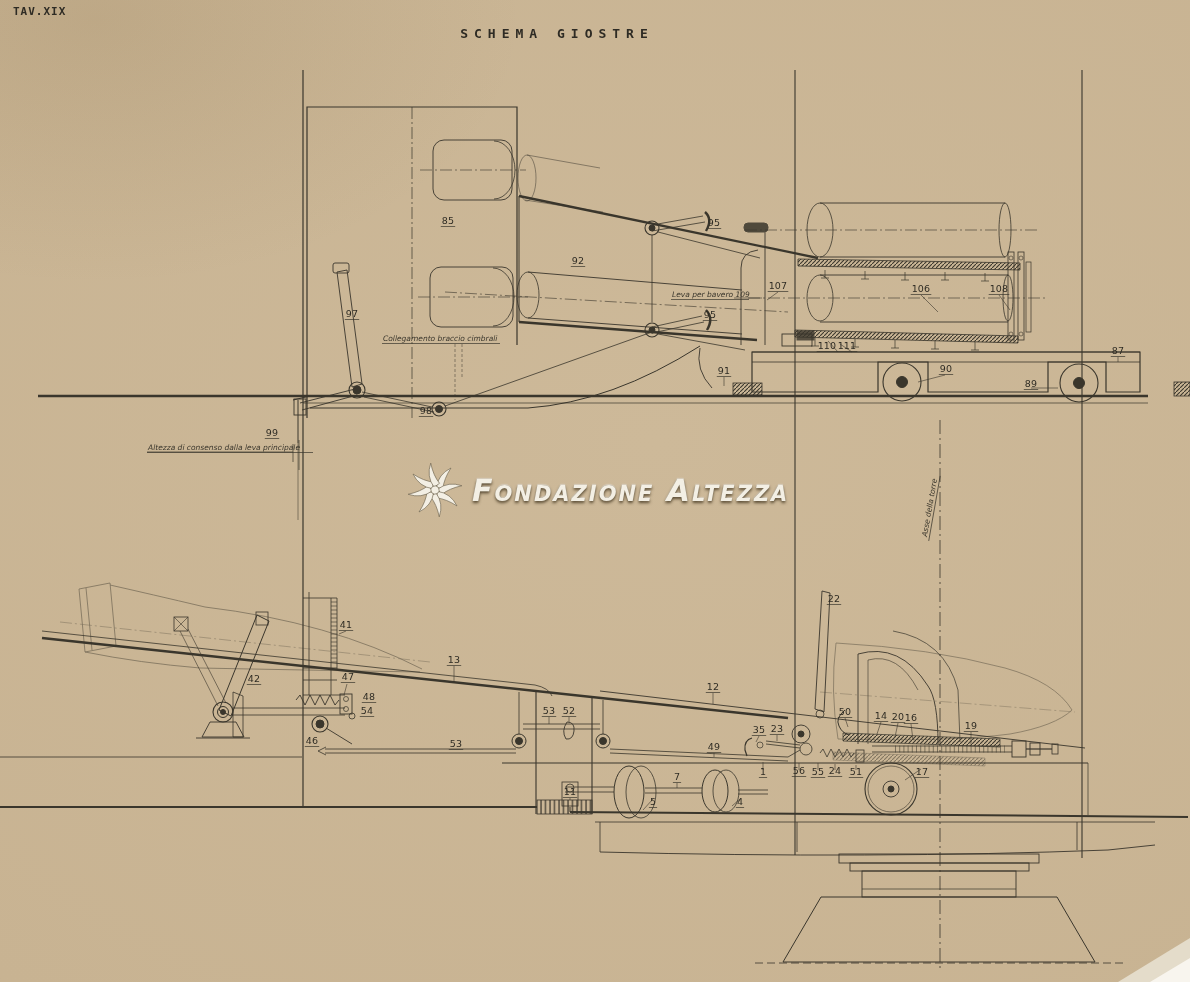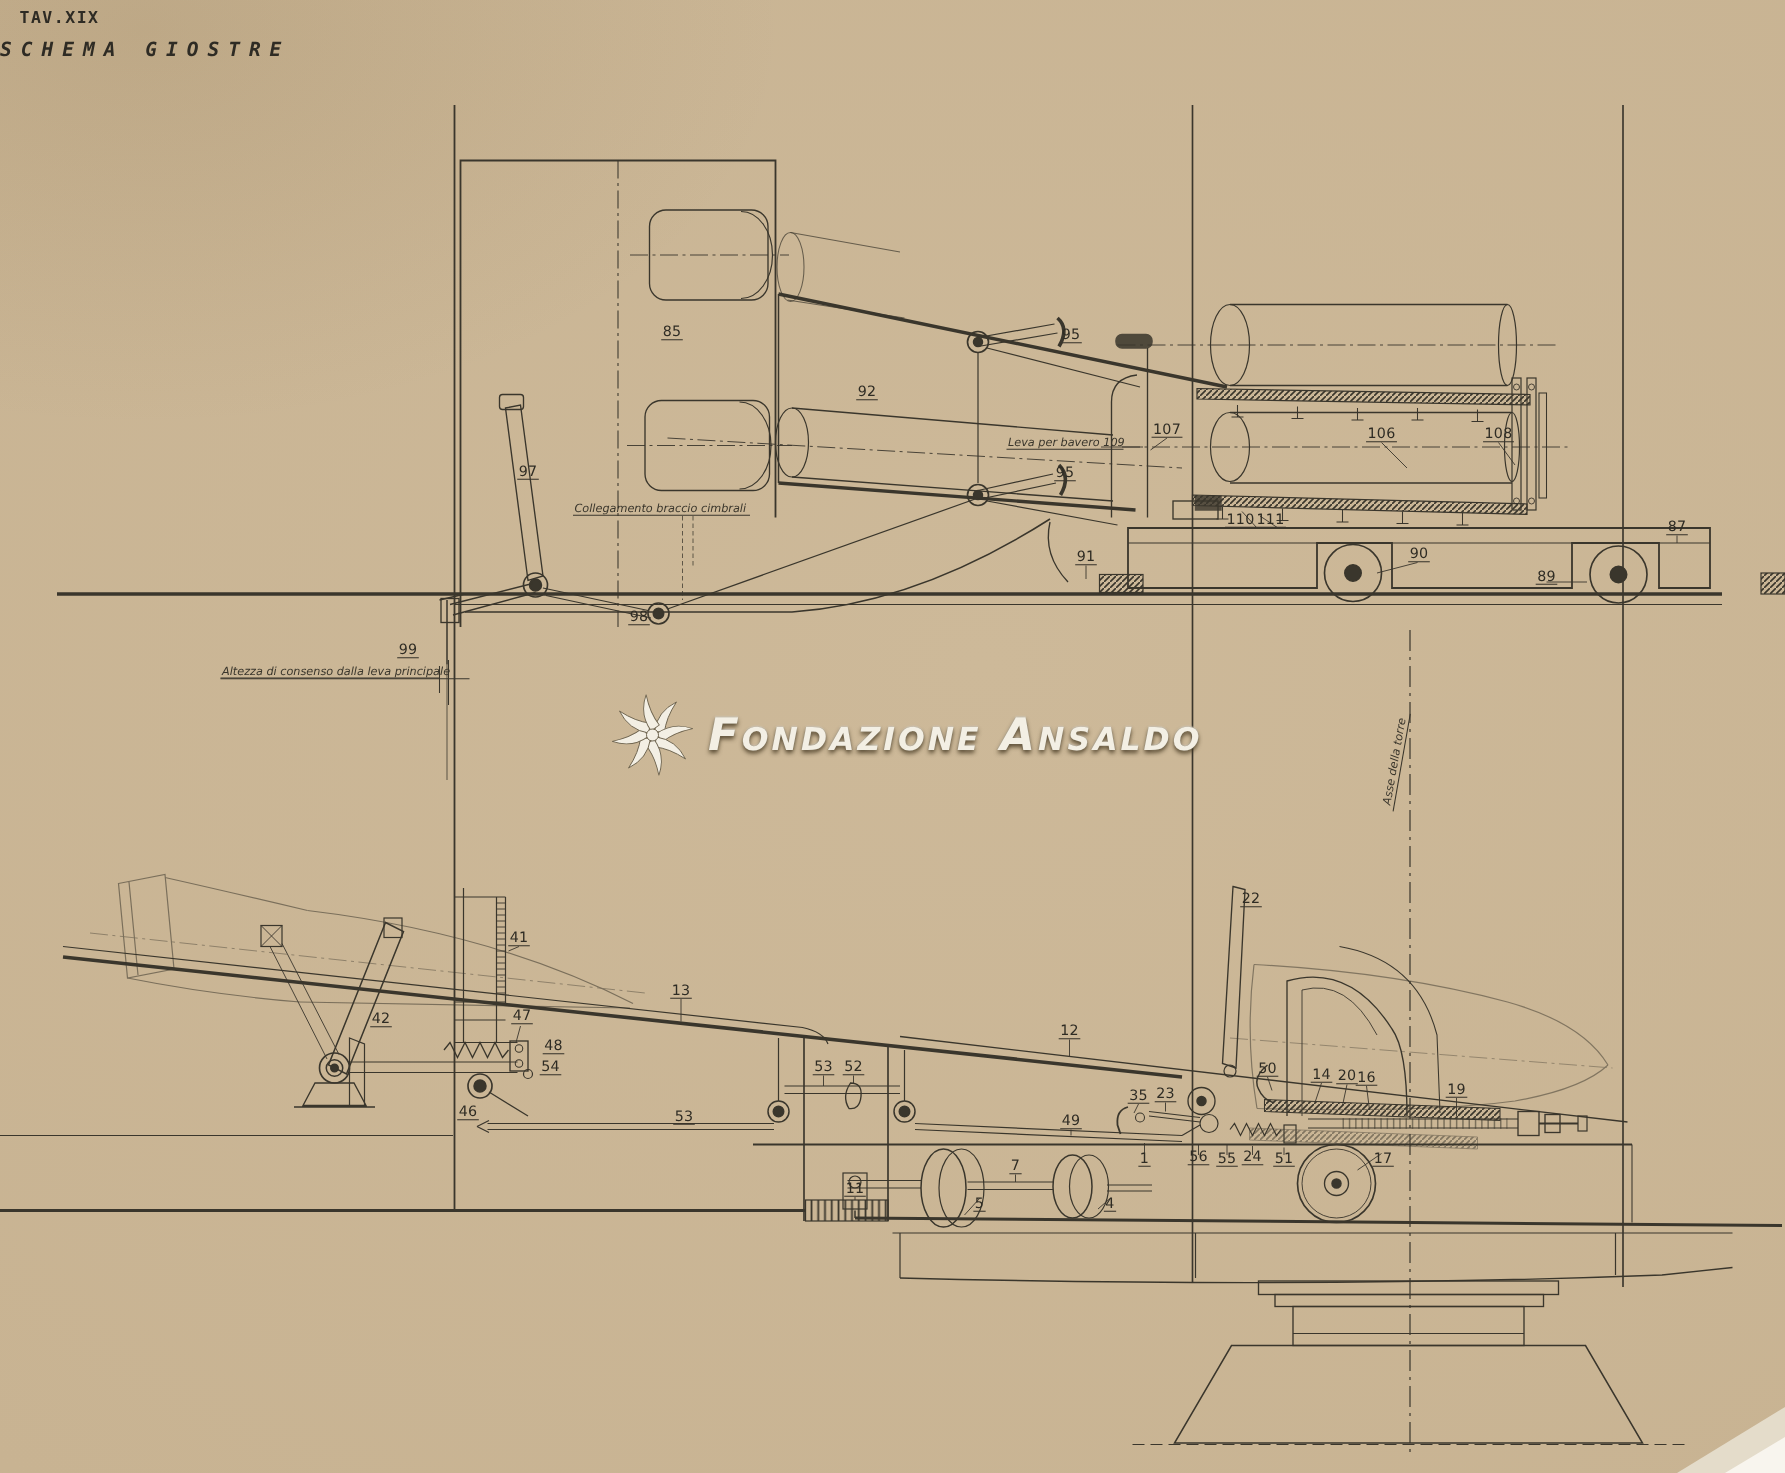--- a/index.html
+++ b/index.html
@@ -9,23 +9,23 @@
     background:
       radial-gradient(ellipse 120% 90% at 8% 2%, rgba(120,95,55,.14), rgba(0,0,0,0) 30%),
       radial-gradient(ellipse 140% 120% at 55% 45%, #cdb999 0%, #c8b392 60%, #bda786 100%);
   }
   .plate{
     position:absolute;left:13px;top:5px;
     font-size:11px;letter-spacing:1px;color:#2e2b24;
     font-family:"DejaVu Sans Mono",monospace;font-weight:bold;text-align:center;
   }
   .title{
-    position:absolute;left:0;top:26px;width:1114px;
+    position:absolute;left:0;top:26px;width:1114px;text-align:center;
     font-size:13px;letter-spacing:6px;color:#2e2b24;
-    font-family:"DejaVu Sans Mono",monospace;font-weight:bold;font-style:italic;
+    font-family:"DejaVu Sans Mono",monospace;font-weight:bold;
   }
   svg#drawing{position:absolute;left:0;top:0;}
   svg#drawing text{font-family:"DejaVu Sans",sans-serif;}
   .plbl{font-size:9.5px;fill:#2f2c24;letter-spacing:.2px;}
   .albl{font-size:7.5px;fill:#3a362c;font-style:italic;}
   .ul{stroke:#3a362c;stroke-width:.7;}
   .watermark{
     position:absolute;left:408px;top:462px;height:56px;display:flex;align-items:center;
     pointer-events:none;
   }
@@ -526,14 +526,14 @@
       <path d="M2,-2 Q8,-14 22,-16 Q12,-8 8,1 Z" transform="rotate(45)"></path>
       <path d="M2,-2 Q8,-14 22,-16 Q12,-8 8,1 Z" transform="rotate(90)"></path>
       <path d="M2,-2 Q8,-14 22,-16 Q12,-8 8,1 Z" transform="rotate(135)"></path>
       <path d="M2,-2 Q8,-14 22,-16 Q12,-8 8,1 Z" transform="rotate(180)"></path>
       <path d="M2,-2 Q8,-14 22,-16 Q12,-8 8,1 Z" transform="rotate(225)"></path>
       <path d="M2,-2 Q8,-14 22,-16 Q12,-8 8,1 Z" transform="rotate(270)"></path>
       <path d="M2,-2 Q8,-14 22,-16 Q12,-8 8,1 Z" transform="rotate(315)"></path>
       <circle r="4"></circle>
     </g>
   </svg>
-  <span class="wm-text">Fondazione Ansaldo</span>
+  <span class="wm-text">Fondazione Altezza</span>
 </div>
 
 </body></html>

